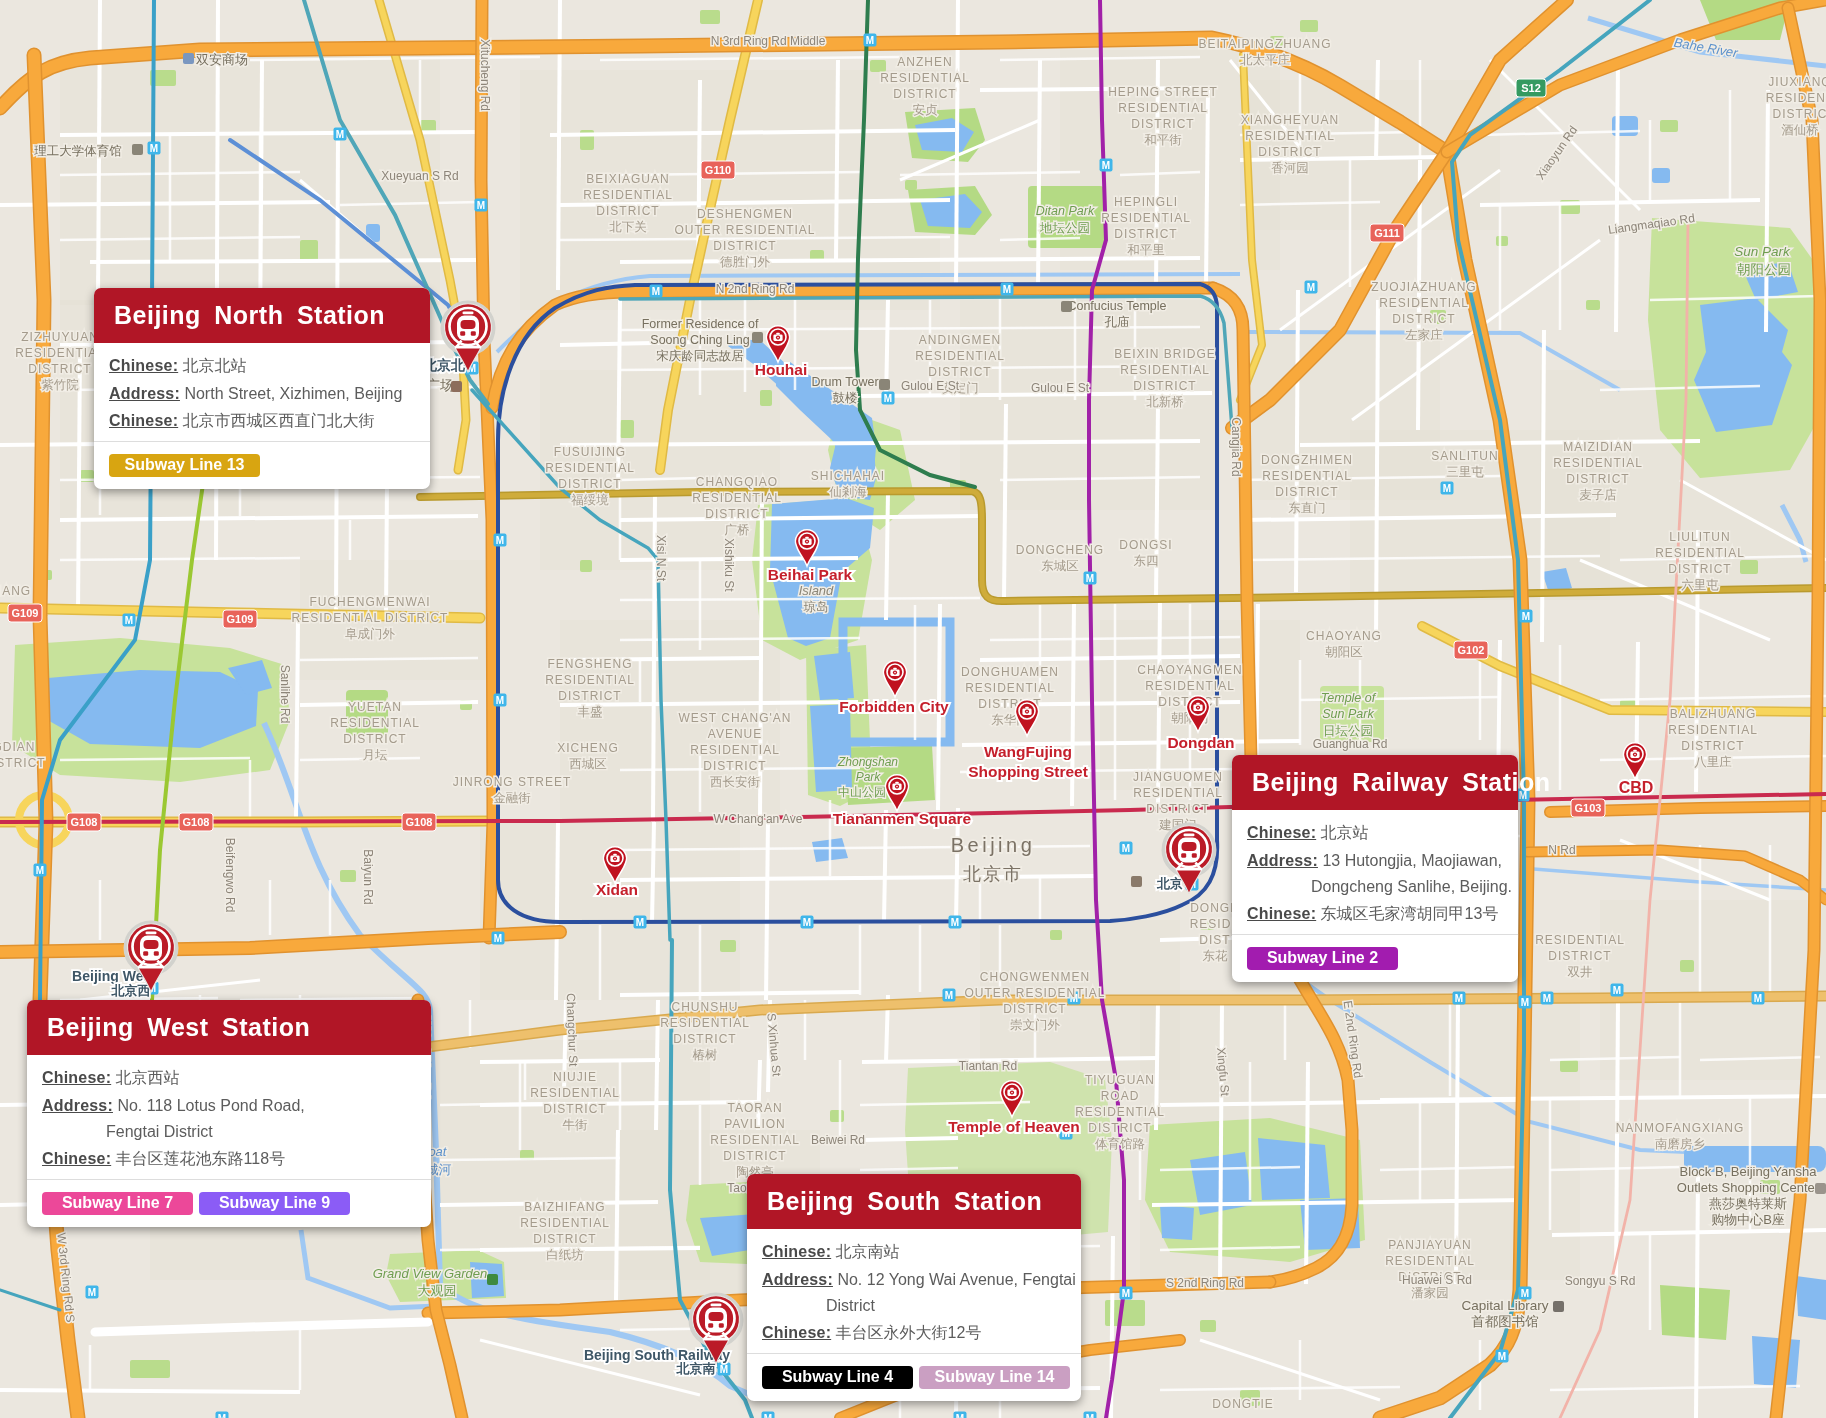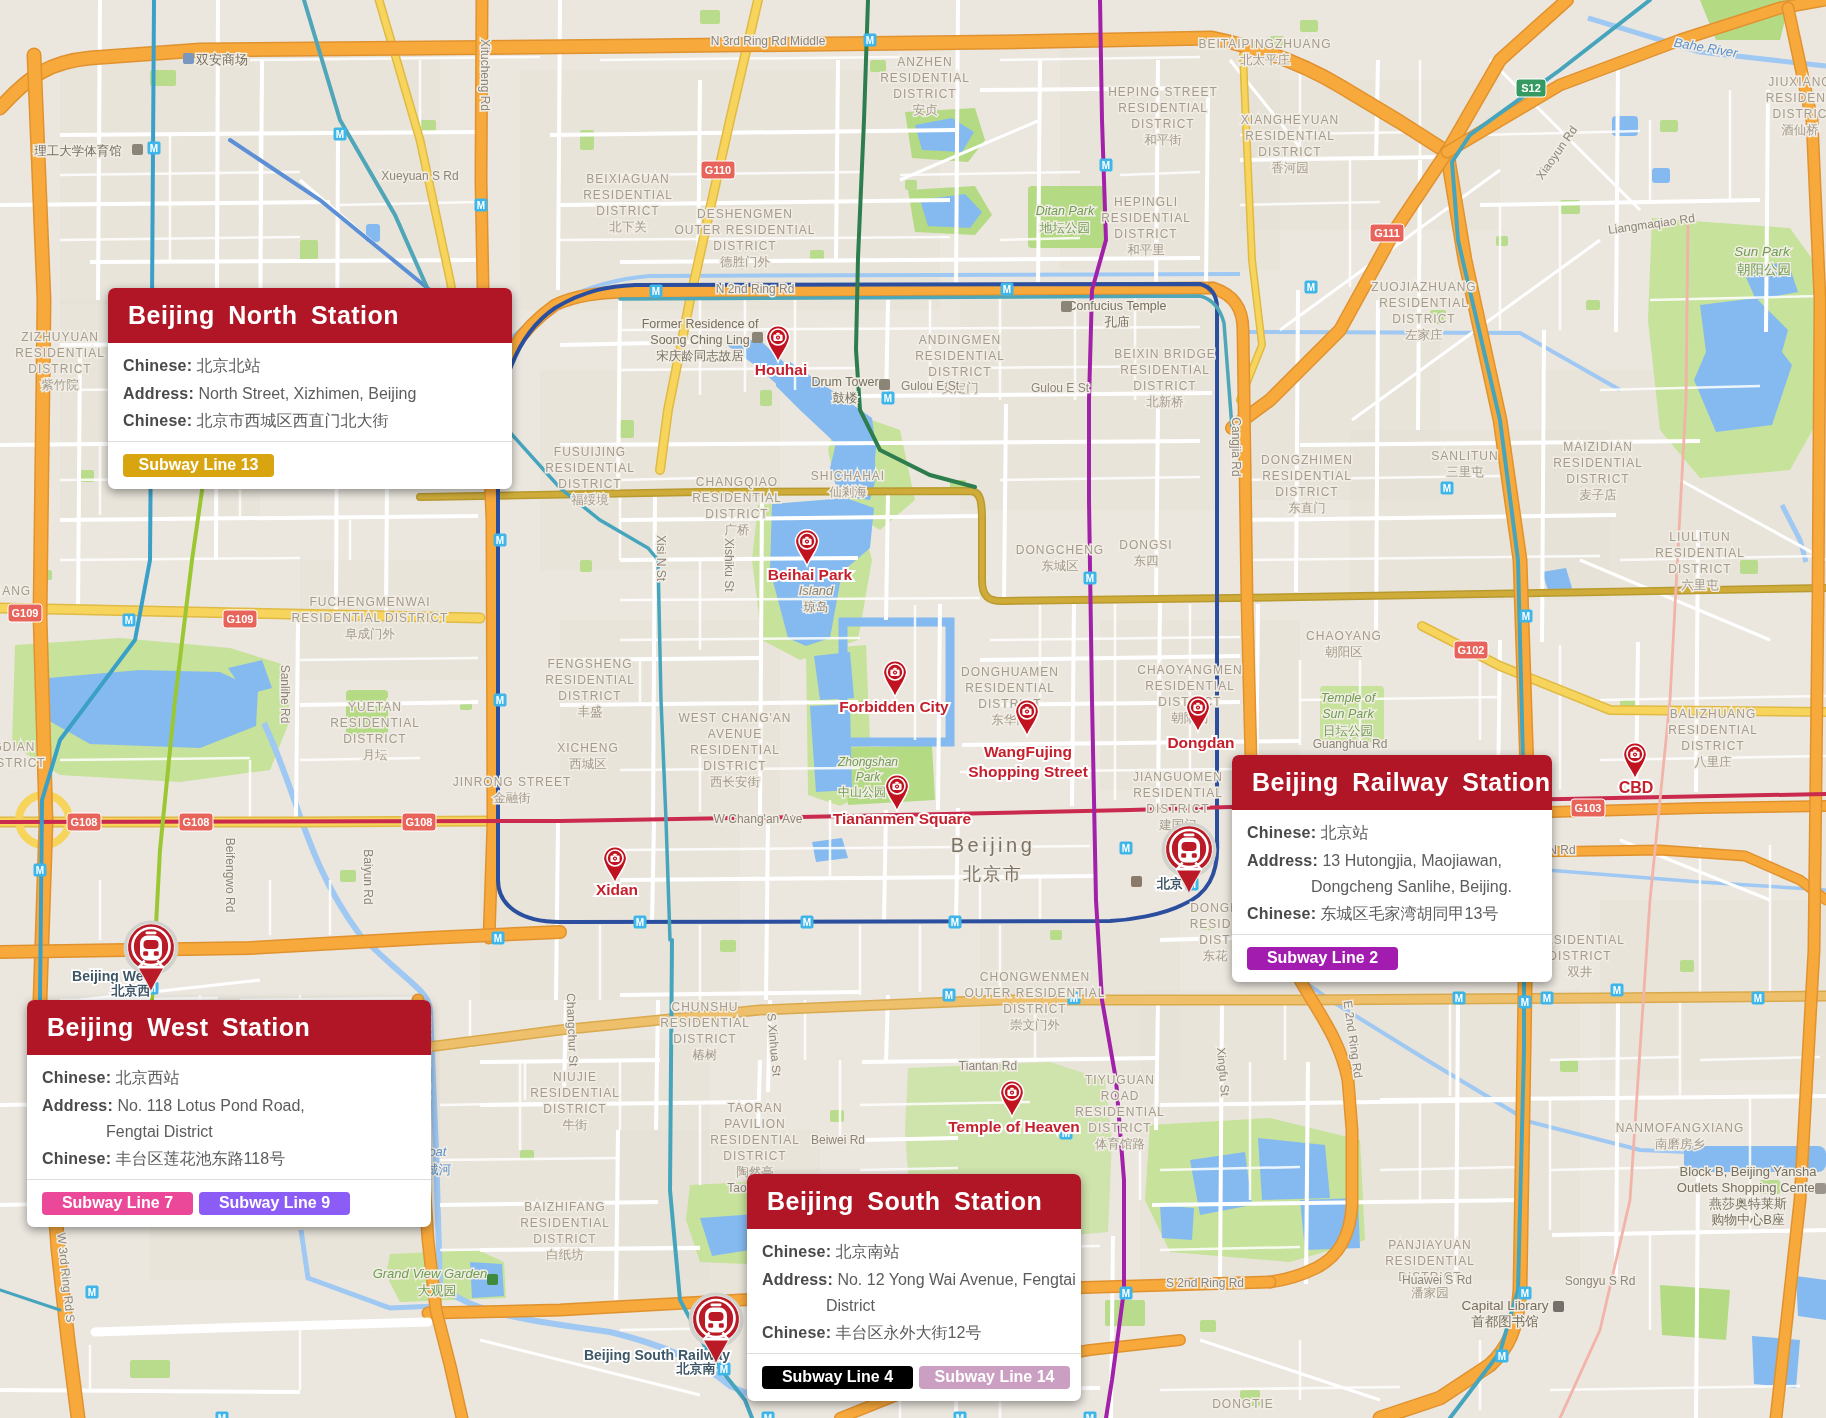--- a/index.html
+++ b/index.html
@@ -1,20 +1,20 @@
 <!DOCTYPE html>
 <html><head><meta charset="utf-8">
 <style>
 html,body{margin:0;padding:0;width:1826px;height:1418px;overflow:hidden;font-family:"Liberation Sans",sans-serif;}
 .stage{position:relative;width:1826px;height:1418px;background:#ebe7df;}
 .card{position:absolute;background:#fff;border-radius:7px;box-shadow:0 3px 10px rgba(0,0,0,.4);}
 .chead{background:#b11626;color:#fff;font-weight:bold;font-size:25px;letter-spacing:0.5px;word-spacing:6px;padding:13px 0 13px 20px;border-radius:7px 7px 0 0;white-space:nowrap;}
 .cbody{padding:13px 10px 12px 15px;}
 .row{font-size:16px;color:#5c5c5c;margin-bottom:8px;white-space:nowrap;}
-.row b{color:#4a4a4a;letter-spacing:0.2px;}
+.row b{color:#4a4a4a;letter-spacing:0.2px;text-decoration:underline;}
 .row.cont{margin-left:64px;}
 .sep{border-top:1px solid #ddd;margin:9px -10px 12px -15px;}
 .badges{display:flex;gap:6px;}
 .badge{display:inline-block;color:#fff;font-weight:bold;font-size:16px;border-radius:4px;padding:2px 0 3px;width:151px;text-align:center;flex:0 0 auto;}
 </style></head>
 <body>
 <div class="stage">
 
 <svg width="1826" height="1418" viewBox="0 0 1826 1418">
 
@@ -1415,34 +1415,34 @@
 <rect x="-5.5" y="-16.5" width="11" height="2.8" rx="1.3" fill="#fff"></rect>
 <rect x="-11" y="-12.5" width="22" height="25" rx="7.5" fill="#fff"></rect>
 <rect x="-7.5" y="-8" width="15" height="9" rx="4" fill="#bb1b27"></rect>
 <rect x="-7.8" y="3.2" width="5" height="4.6" rx="1.4" fill="#bb1b27"></rect>
 <rect x="2.8" y="3.2" width="5" height="4.6" rx="1.4" fill="#bb1b27"></rect>
 <path d="M-6.5,12.5 L-11.5,19 M6.5,12.5 L11.5,19" stroke="#fff" stroke-width="2.6" fill="none"></path>
 <rect x="-13" y="17.5" width="26" height="3" rx="1.2" fill="#fff"></rect>
 </g>
 </svg>
 
-<div class="card" style="left:108px;top:288px;width:404px">
+<div class="card" style="left:94px;top:288px;width:336px">
 <div class="chead">Beijing North Station</div>
 <div class="cbody">
 <div class="row"><b>Chinese:</b> 北京北站</div>
 <div class="row"><b>Address:</b> North Street, Xizhimen, Beijing</div>
 <div class="row"><b>Chinese:</b> 北京市西城区西直门北大街</div>
 <div class="sep"></div>
 <div class="badges">
           <span class="badge" style="background:#d8a511">Subway Line 13</span>
 </div>
 </div>
 </div>
 
-<div class="card" style="left:1232px;top:755px;width:320px">
+<div class="card" style="left:1232px;top:755px;width:286px">
 <div class="chead">Beijing Railway Station</div>
 <div class="cbody">
 <div class="row"><b>Chinese:</b> 北京站</div>
 <div class="row"><b>Address:</b> 13 Hutongjia, Maojiawan,</div>
 <div class="row cont">Dongcheng Sanlihe, Beijing.</div>
 <div class="row"><b>Chinese:</b> 东城区毛家湾胡同甲13号</div>
 <div class="sep"></div>
 <div class="badges">
           <span class="badge" style="background:#a21caf">Subway Line 2</span>
 </div>

